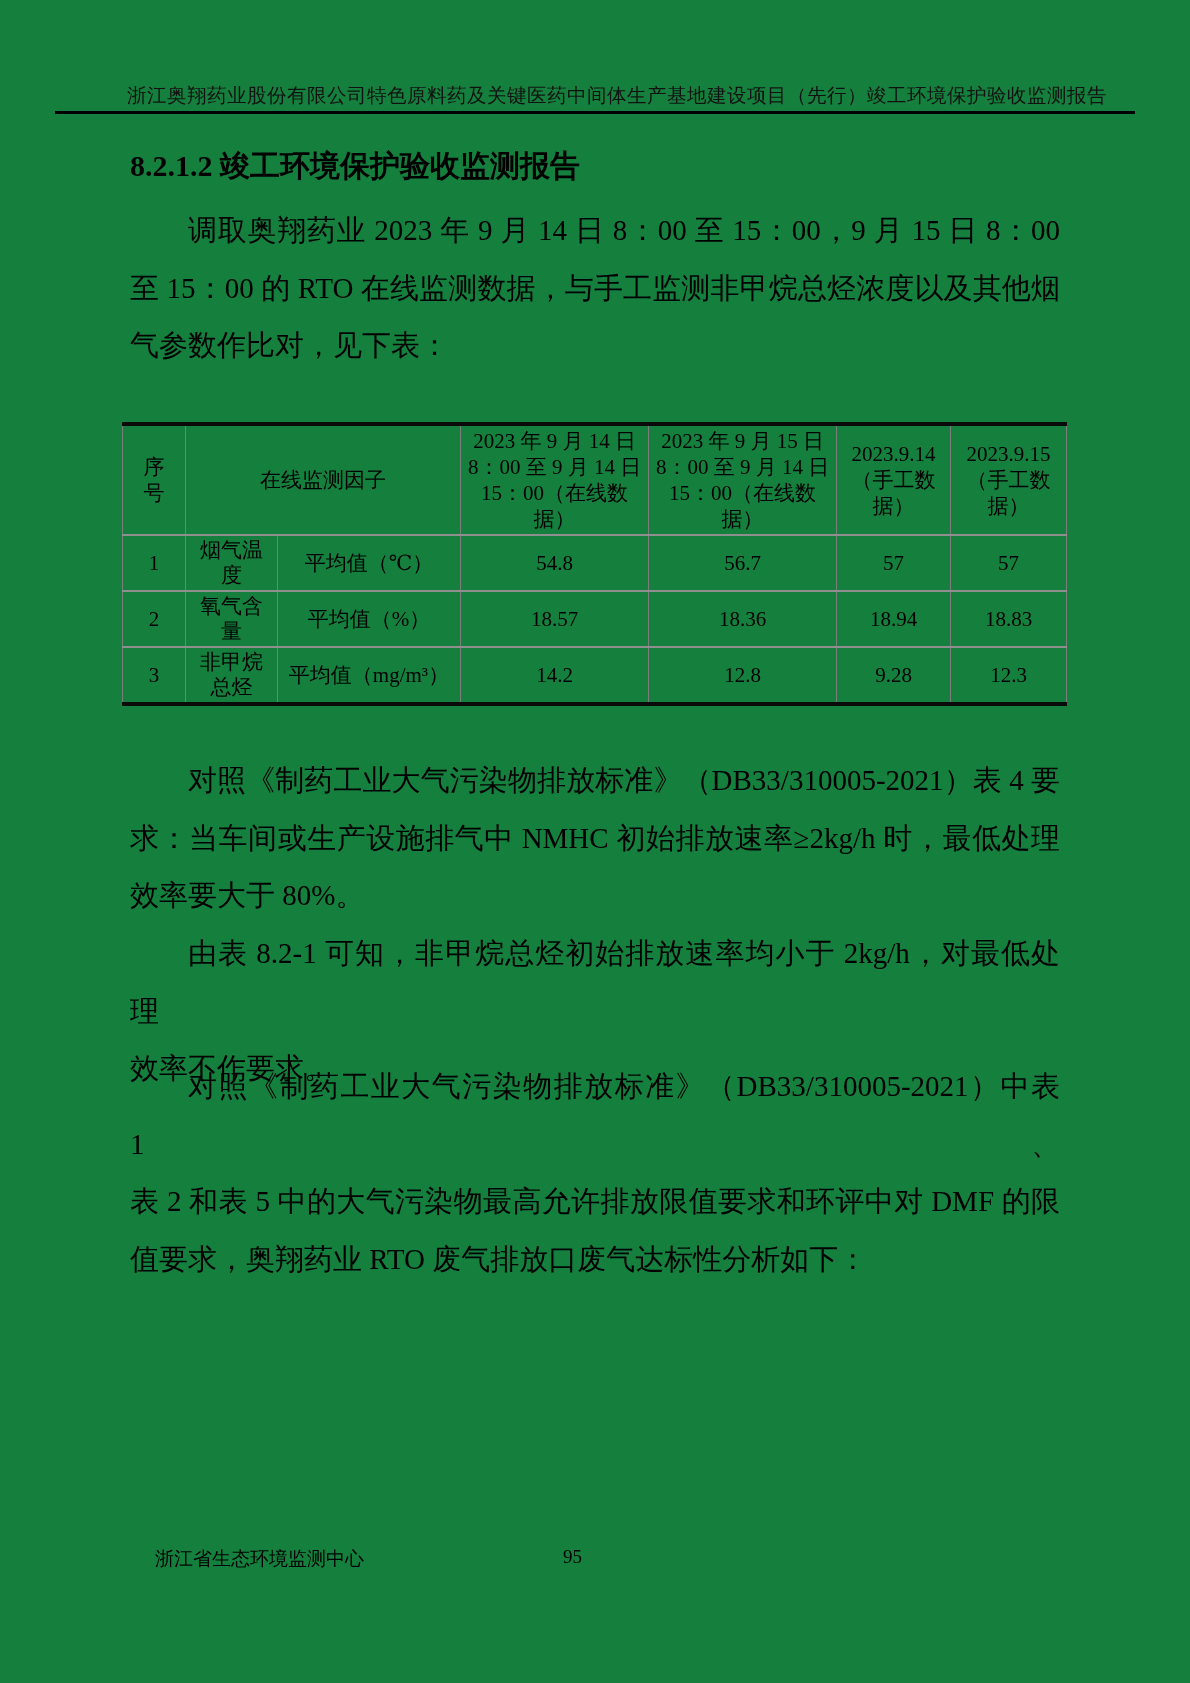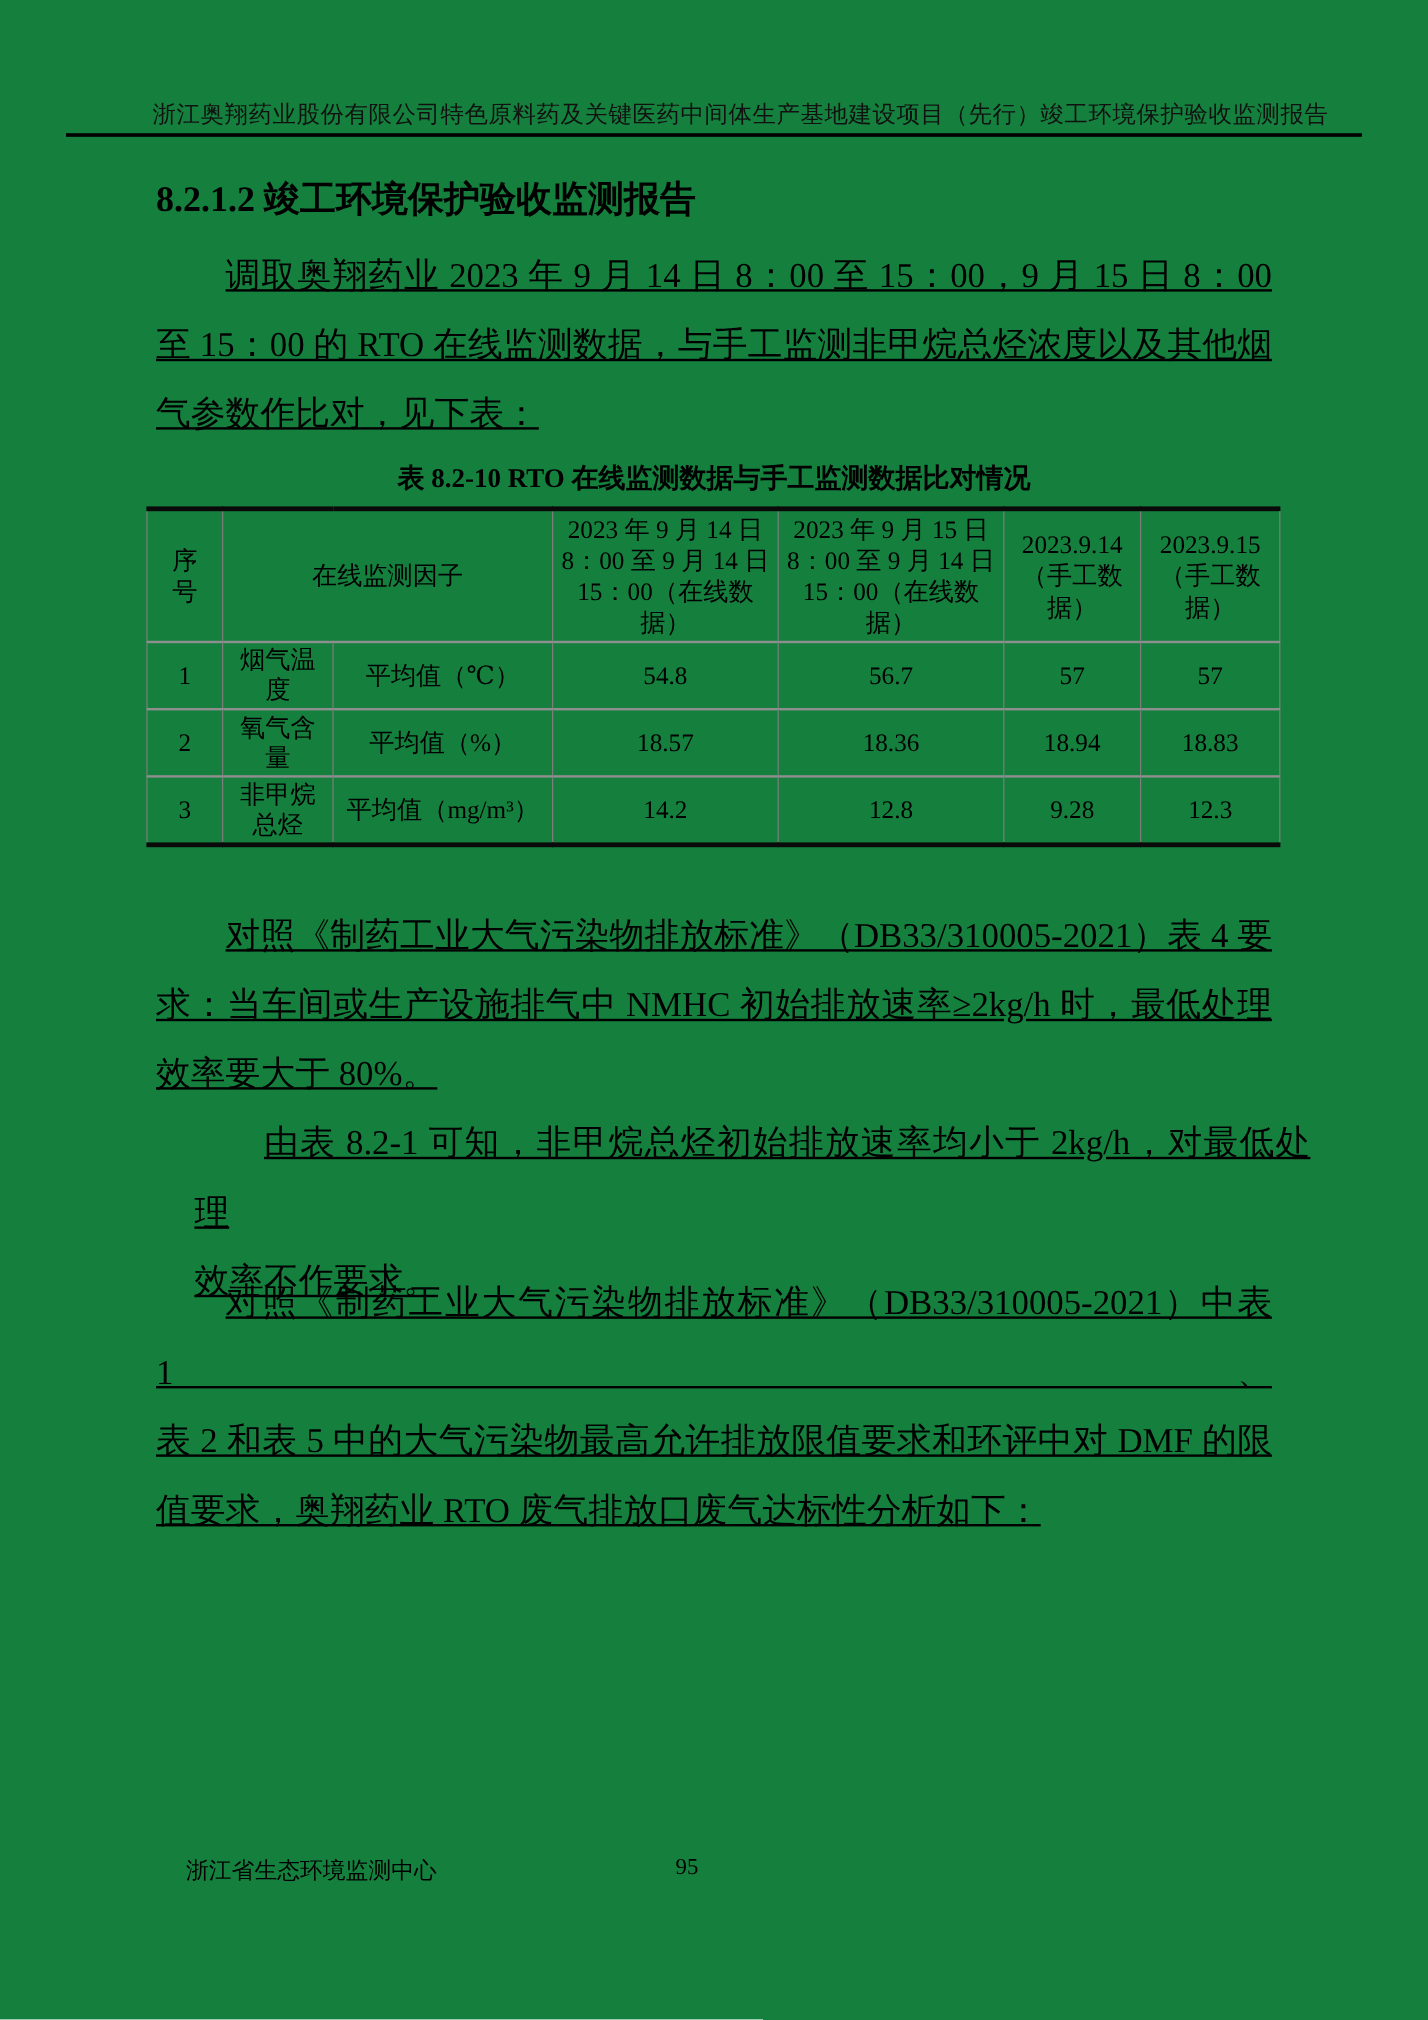--- a/index.html
+++ b/index.html
@@ -29,21 +29,21 @@
   
   .sec-heading {
     left:130px; width:930px;
     font-size:30px; font-weight:bold;
     white-space:nowrap;
   }
   .h1 { top:146px; }
   .h2 { top:698px; }
 
   
-  .para { left:130px; width:930px;text-decoration:underline; }
+  .para { left:130px; width:930px; }
   .bline {
     font-size:29px;
     line-height:57.5px;
     white-space:nowrap;
   }
   .just { text-align:justify; text-align-last:justify; white-space:normal; }
   .first { text-indent:58px; }
 
   
   .tbl-title {
@@ -89,21 +89,20 @@
   <div class="abs header-rule"></div>
 
   <div class="abs sec-heading h1">8.2.1.2 竣工环境保护验收监测报告</div>
 
   <div class="abs para" style="top:202px;">
     <div class="bline just first">调取奥翔药业 2023 年 9 月 14 日 8：00 至 15：00，9 月 15 日 8：00</div>
     <div class="bline just">至 15：00 的 RTO 在线监测数据，与手工监测非甲烷总烃浓度以及其他烟</div>
     <div class="bline">气参数作比对，见下表：</div>
   </div>
 
-  <div class="abs tbl-title">表 8.2-10 RTO 在线监测数据与手工监测数据比对情况</div>
 
   <div class="abs tbl-wrap">
     <table class="cmp">
       <colgroup>
         <col style="width:63px">
           <col style="width:92px">
           <col style="width:183px">
         <col style="width:188px">
           <col style="width:188px">
           <col style="width:114px">
@@ -151,21 +150,21 @@
     </table>
   </div>
 
 
   <div class="abs para" style="top:752px;">
     <div class="bline just first">对照《制药工业大气污染物排放标准》（DB33/310005-2021）表 4 要</div>
     <div class="bline just">求：当车间或生产设施排气中 NMHC 初始排放速率≥2kg/h 时，最低处理</div>
     <div class="bline">效率要大于 80%。</div>
   </div>
 
-  <div class="abs para" style="top:925px;margin-left:32px;">
+  <div class="abs para" style="top:925px;">
     <div class="bline just first">由表 8.2-1 可知，非甲烷总烃初始排放速率均小于 2kg/h，对最低处理</div>
     <div class="bline">效率不作要求。</div>
   </div>
 
   <div class="abs para" style="top:1058px;">
     <div class="bline just first">对照《制药工业大气污染物排放标准》（DB33/310005-2021）中表 1、</div>
     <div class="bline just">表 2 和表 5 中的大气污染物最高允许排放限值要求和环评中对 DMF 的限</div>
     <div class="bline">值要求，奥翔药业 RTO 废气排放口废气达标性分析如下：</div>
   </div>
 

